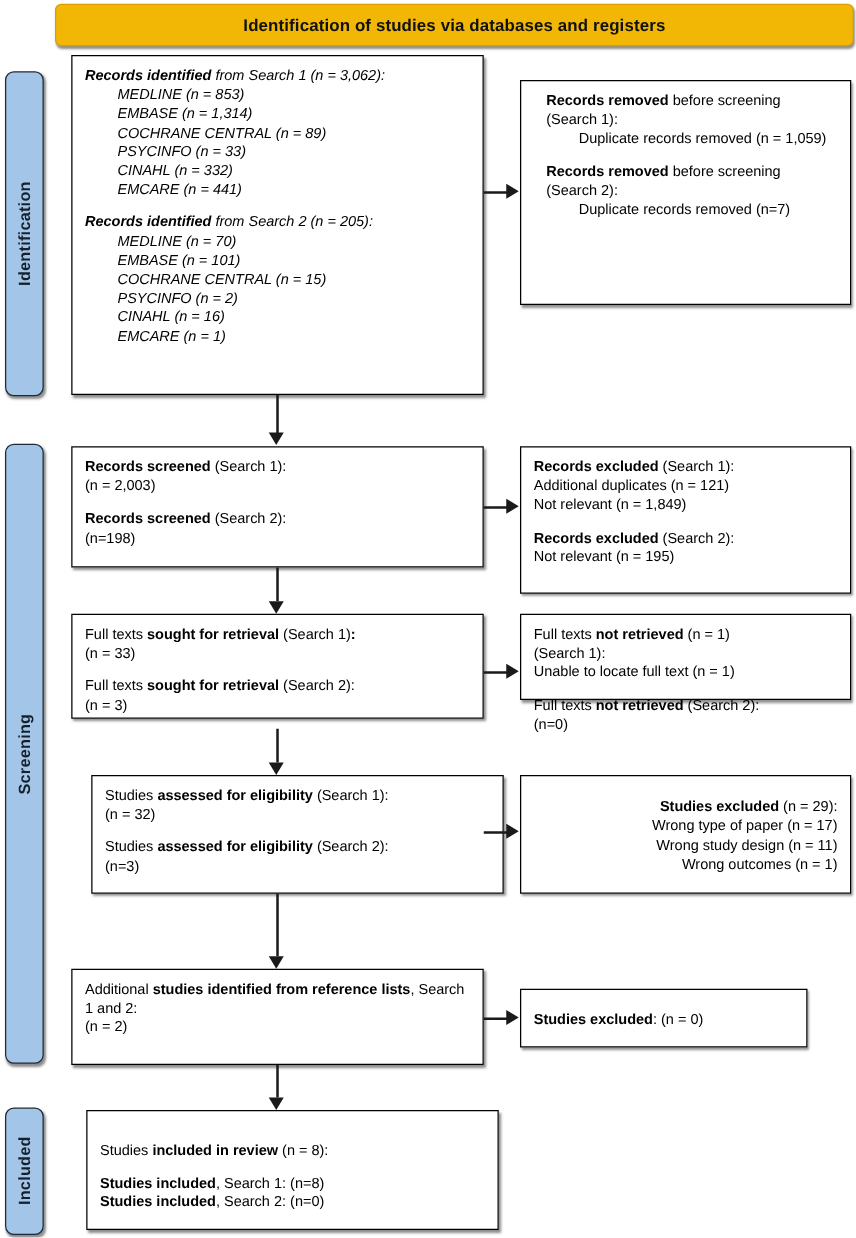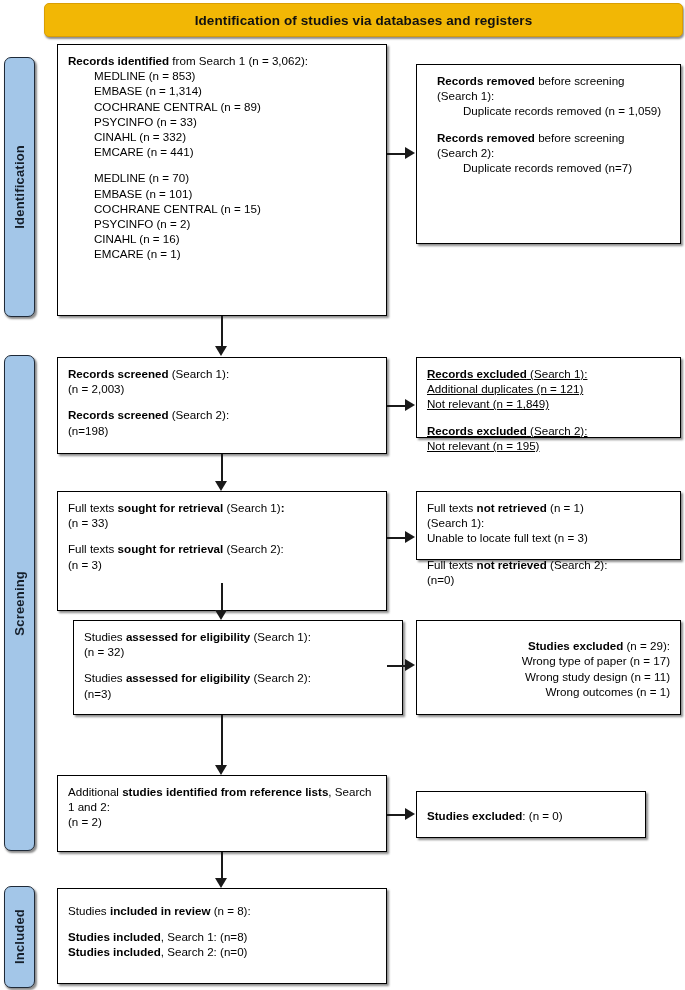--- a/index.html
+++ b/index.html
@@ -57,30 +57,30 @@
     font-size:11.6px;
     line-height:15.2px;
   }
   .box p{margin:0;}
   .box .gap{height:11px;}
   .ind{display:block;padding-left:26px;}
   .ind2{display:block;padding-left:26px;text-indent:0;}
   b{font-weight:bold;}
 
   
-  .b-identified   {left:57px; top:44px;  width:330px; height:272px;}
+  .b-identified   {left:57px; top:44px;  width:330px; height:272px;font-style:italic;}
   .b-screened     {left:57px; top:357px; width:330px; height:97px;}
-  .b-sought       {left:57px; top:491px; width:330px; height:120px;}
+  .b-sought       {left:57px; top:491px; width:330px; height:84px;}
   .b-assessed     {left:73px; top:620px; width:330px; height:95px;}
   .b-additional   {left:57px; top:775px; width:330px; height:77px;}
   .b-included     {left:57px; top:888px; width:330px; height:96px;}
 
   
   .b-removed      {left:416px; top:64px;  width:265px; height:180px;padding-left:20px;}
-  .b-excluded1    {left:416px; top:357px; width:265px; height:81px;text-decoration:underline;}
+  .b-excluded1    {left:416px; top:357px; width:265px; height:118px;}
   .b-notretrieved {left:416px; top:491px; width:265px; height:69px;}
   .b-excluded2    {left:416px; top:620px; width:265px; height:95px;align-items:flex-end;}
   .b-excluded3    {left:416px; top:791px; width:230px; height:47px;}
 
   
   .vline{position:absolute;width:1.8px;background:#1a1a1a;}
   .hline{position:absolute;height:1.8px;background:#1a1a1a;}
   .arrow-down{
     position:absolute;width:0;height:0;
     border-left:6.5px solid transparent;
@@ -117,20 +117,23 @@
     <p>
       <b>Records identified</b><span> from Search 1 (n = 3,062):</span>
     </p>
     <p class="ind">MEDLINE (n = 853)</p>
     <p class="ind">EMBASE (n = 1,314)</p>
     <p class="ind">COCHRANE CENTRAL (n = 89)</p>
     <p class="ind">PSYCINFO (n = 33)</p>
     <p class="ind">CINAHL (n = 332)</p>
     <p class="ind">EMCARE (n = 441)</p>
     <div class="gap"></div>
+    <p>
+      <b>Records identified</b><span> from Search 2 (n = 205):</span>
+    </p>
     <p class="ind">MEDLINE (n = 70)</p>
     <p class="ind">EMBASE (n = 101)</p>
     <p class="ind">COCHRANE CENTRAL (n = 15)</p>
     <p class="ind">PSYCINFO (n = 2)</p>
     <p class="ind">CINAHL (n = 16)</p>
     <p class="ind">EMCARE (n = 1)</p>
   </div>
 
   <div class="box b-removed">
     <p>
@@ -181,21 +184,21 @@
       <span>Full texts </span><b>sought for retrieval</b><span> (Search 2):</span>
     </p>
     <p>(n = 3)</p>
   </div>
 
   <div class="box b-notretrieved">
     <p>
       <span>Full texts </span><b>not retrieved</b><span> (n = 1)</span>
     </p>
     <p>(Search 1):</p>
-    <p>Unable to locate full text (n = 3)</p>
+    <p>Unable to locate full text (n = 1)</p>
     <div class="gap"></div>
     <p>
       <span>Full texts </span><b>not retrieved</b><span> (Search 2):</span>
     </p>
     <p>(n=0)</p>
   </div>
 
   <div class="box b-assessed">
     <p>
       <span>Studies </span><b>assessed for eligibility</b><span> (Search 1):</span>
@@ -223,21 +226,21 @@
     </p>
     <p>(n = 2)</p>
   </div>
 
   <div class="box b-excluded3" style="display:flex;align-items:center;">
     <p>
       <b>Studies excluded</b><span>: (n = 0)</span>
     </p>
   </div>
 
-  <div class="box b-included" style="padding-top:14px;">
+  <div class="box b-included" style="padding-top:24px;margin-left:12px;">
     <p>
       <span>Studies </span><b>included in review</b><span> (n = 8):</span>
     </p>
     <div class="gap"></div>
     <p>
       <b>Studies included</b><span>, Search 1: (n=8)</span>
     </p>
     <p>
       <b>Studies included</b><span>, Search 2: (n=0)</span>
     </p>

